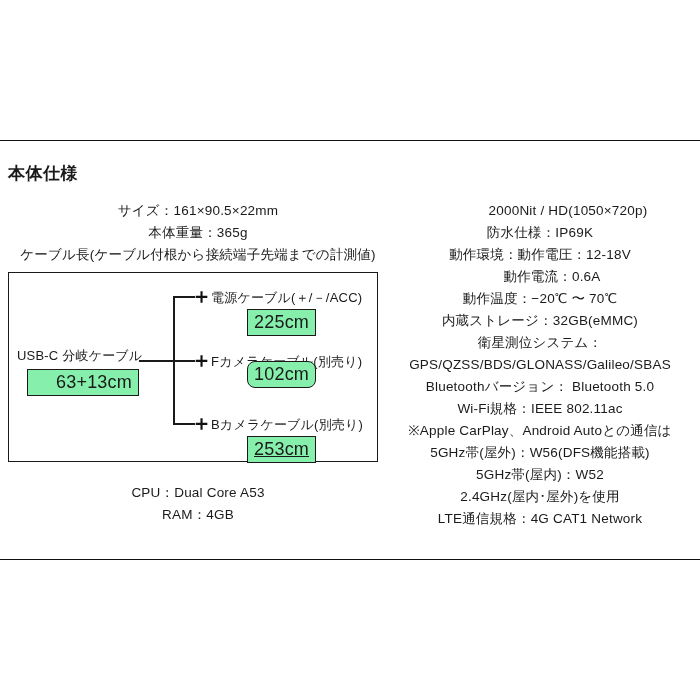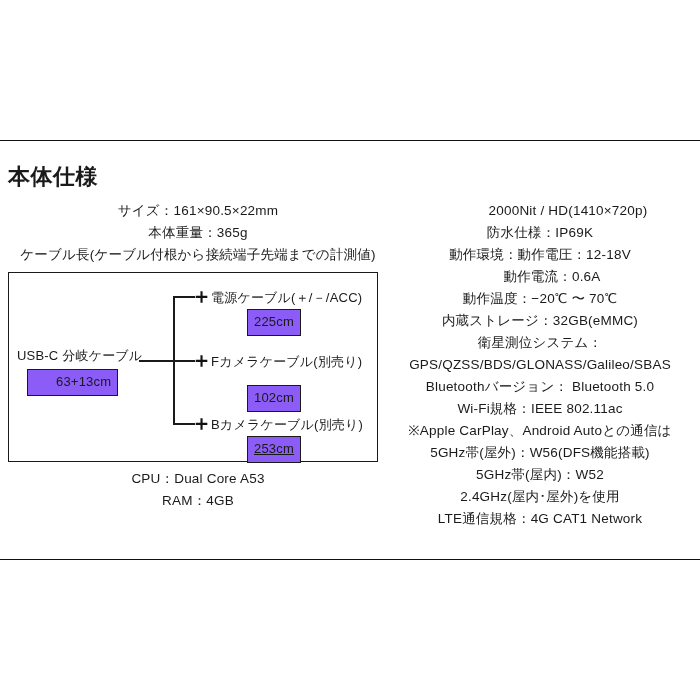--- a/index.html
+++ b/index.html
@@ -30,21 +30,21 @@
     height: 1px;
     background: #111111;
   }
   .rule.top { top: 0; }
   .rule.bottom { bottom: 0; }
 
   .title {
     position: absolute;
     left: 8px;
     top: 22px;
-    font-size: 22px;
+    font-size: 17px;
     font-weight: bold;
     letter-spacing: 0.5px;
   }
 
   .col {
     position: absolute;
     font-size: 13.5px;
     line-height: 22px;
     letter-spacing: 0.2px;
   }
@@ -80,23 +80,23 @@
     font-size: 13px;
     white-space: nowrap;
   }
   .src-label {
     left: 8px;
     top: 72px;
   }
   .box {
     position: absolute;
     border: 1px solid #1a1a1a;
-    font-size: 13px;
+    font-size: 18px;
     padding: 1px 6px 2px 6px;
-    background: #8b5cf6;
+    background: #86efac;
     white-space: nowrap;
     box-sizing: border-box;
   }
   .src-box {
     left: 18px;
     top: 96px;
     padding-left: 28px;
   }
   .wire {
     position: absolute;
@@ -139,25 +139,25 @@
     left: 202px;
     font-size: 13px;
   }
   .l1 { top: 14px; }
   .l2 { top: 78px; }
   .l3 { top: 141px; }
   .v-box {
     left: 238px;
   }
   .vb1 { top: 36px; }
-  .vb2 { top: 112px; }
+  .vb2 { top: 88px; border-radius: 8px; }
   .vb3 { top: 163px; text-decoration: underline; }
 
   .bottom-specs {
-    margin-top: 6px;
+    margin-top: 20px;
   }
 </style>
 </head>
 <body>
 
 <div class="sheet">
   <div class="rule top"></div>
   <div class="rule bottom"></div>
 
   <div class="title">本体仕様</div>
@@ -191,21 +191,21 @@
       <div class="box v-box vb3">253cm</div>
     </div>
 
     <div class="bottom-specs">
       <div class="line">CPU：Dual Core A53</div>
       <div class="line">RAM：4GB</div>
     </div>
   </div>
 
   <div class="col col-right">
-    <div class="line indent-1">2000Nit / HD(1410×720p)</div>
+    <div class="line indent-1">2000Nit / HD(1050×720p)</div>
     <div class="line">防水仕様：IP69K</div>
     <div class="line">動作環境：動作電圧：12-18V</div>
     <div class="line indent-2">動作電流：0.6A</div>
     <div class="line">動作温度：−20℃ 〜 70℃</div>
     <div class="line">内蔵ストレージ：32GB(eMMC)</div>
     <div class="line">衛星測位システム：</div>
     <div class="line">GPS/QZSS/BDS/GLONASS/Galileo/SBAS</div>
     <div class="line">Bluetoothバージョン： Bluetooth 5.0</div>
     <div class="line">Wi-Fi規格：IEEE 802.11ac</div>
     <div class="line">※Apple CarPlay、Android Autoとの通信は</div>

